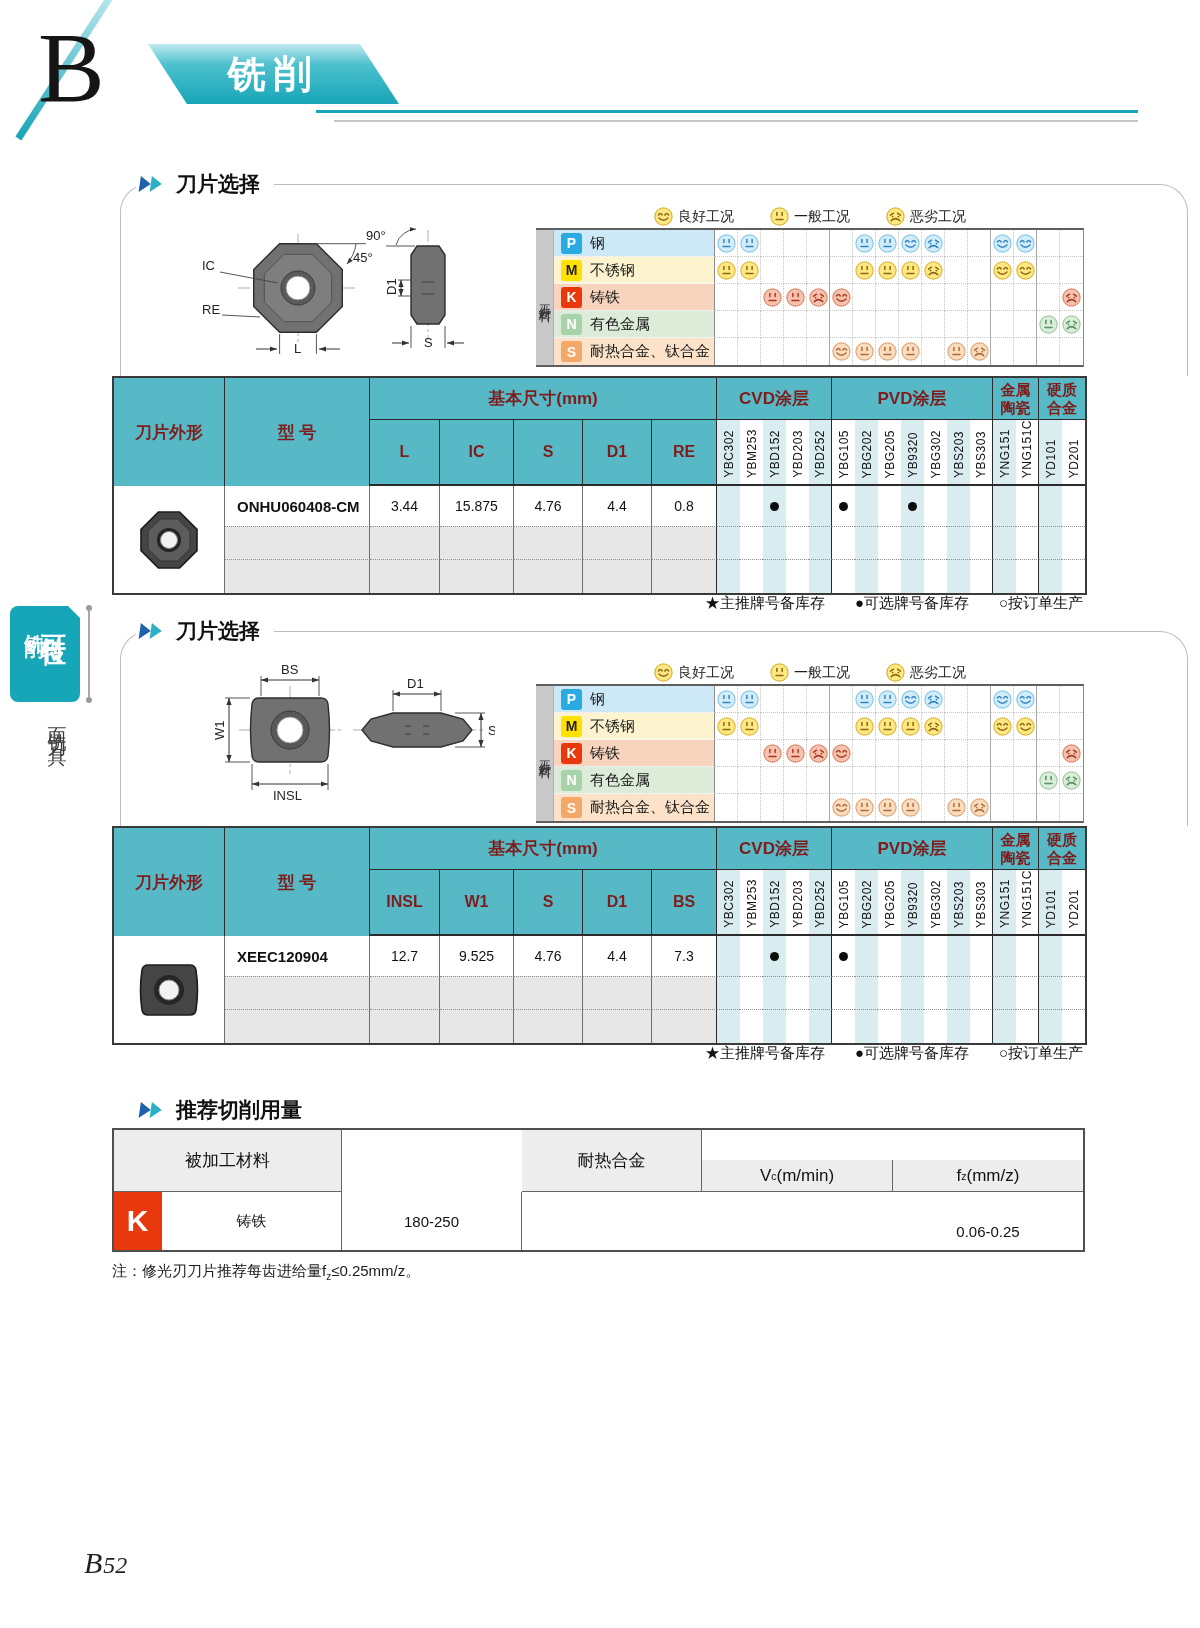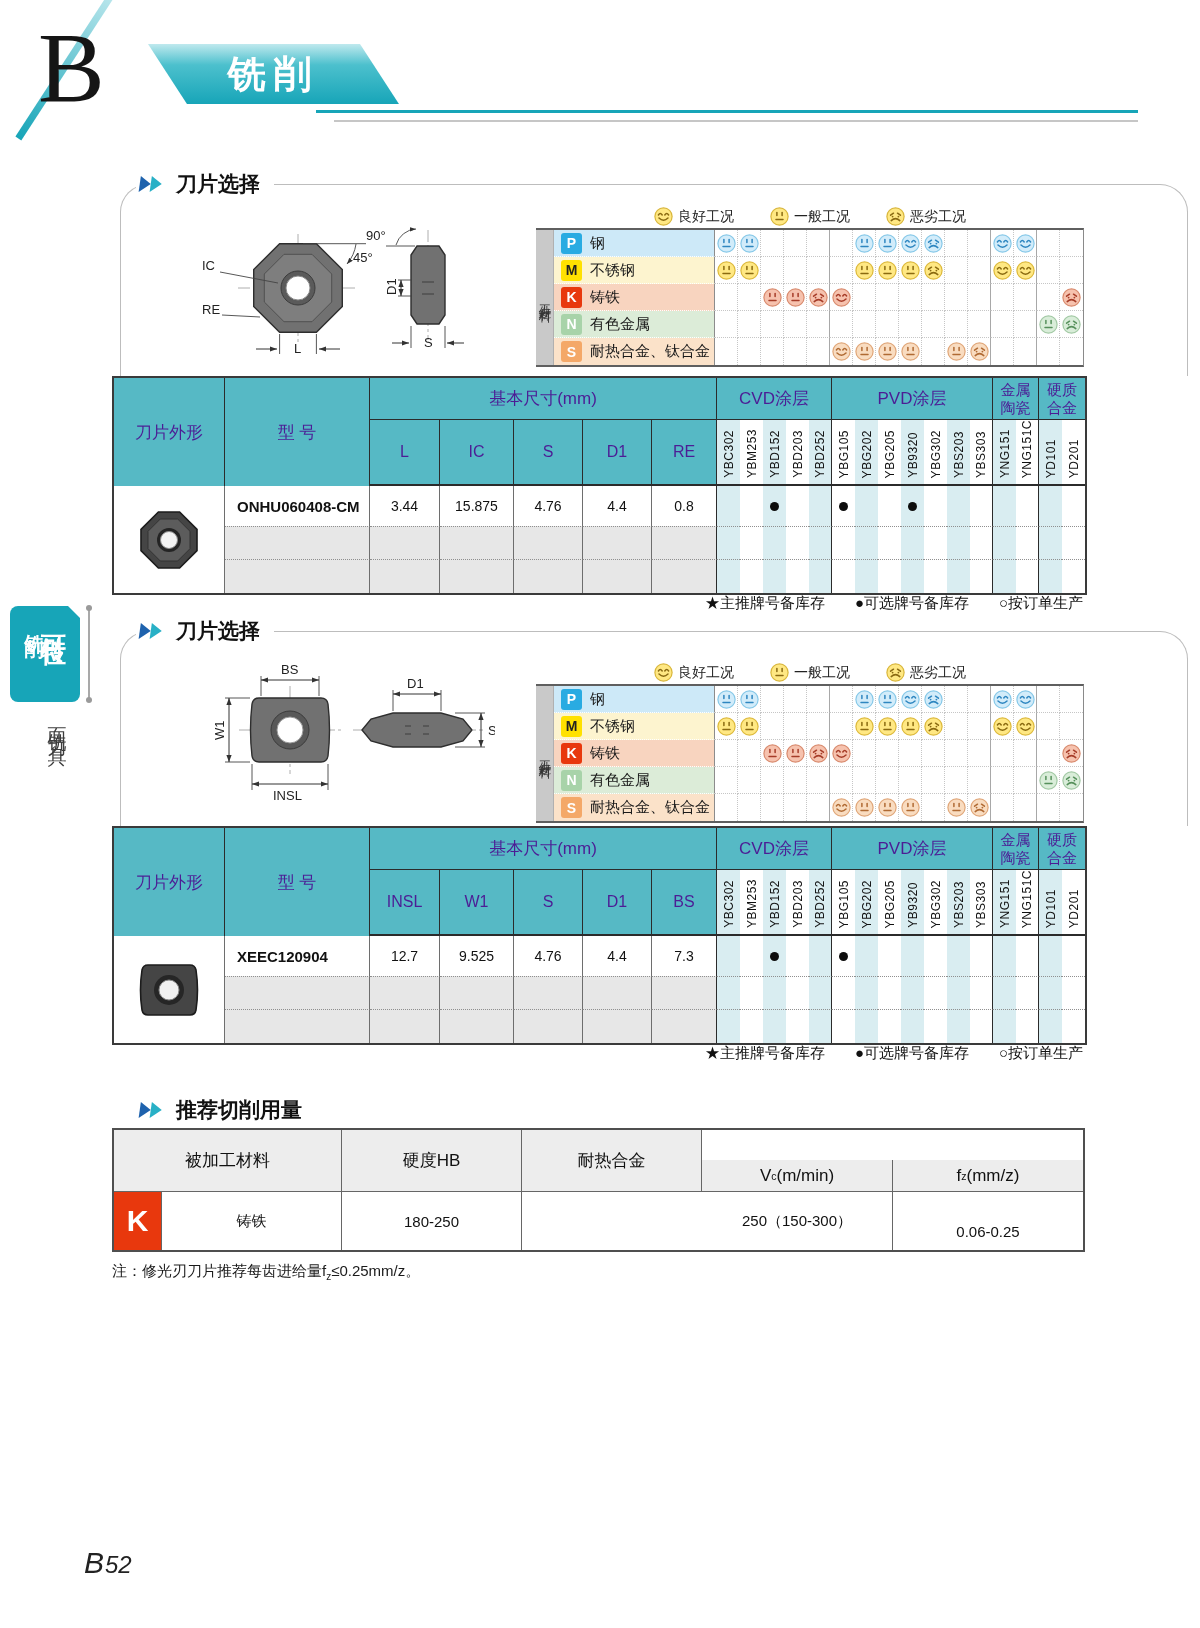--- a/index.html
+++ b/index.html
@@ -73,21 +73,21 @@
   .ch-cell.gr-b { border-right:1px solid #a8a8a8; }
   .ch-cell.last-c { border-right:none; }
   .ch-cell.last-r, .ch-label.last-r { border-bottom:none; }
 
   
   .ins-tbl { position:absolute; left:112px; display:grid; background:#fff;
              border:2px solid #3a3a3a; z-index:4;
              grid-template-columns:111px 145px 70px 74px 69px 69px 65px repeat(16,23px);
              grid-template-rows:42px 66px 40px 33px 34px; }
   .cell { display:flex; align-items:center; justify-content:center; }
-  .th { background:var(--thead,#56b9c5); color:#4c1d95; font-size:17px; }
+  .th { background:var(--thead,#56b9c5); color:#7f1d1d; font-size:17px;font-weight:bold; }
   .th.dim { font-size:16px; }
   .th .stack { text-align:center; font-size:15px; line-height:1.2; }
   .b-dark-r { border-right:1px solid #2b2b2b; }
   .b-mid-r  { border-right:1px solid #6e6e6e; }
   .bb-dark  { border-bottom:1px solid #2b2b2b; }
   .hdr-bb   { border-bottom:2px solid #2b2b2b; }
   .gl { display:flex; align-items:flex-end; justify-content:center; padding-bottom:6px; overflow:visible; }
   .gl span { writing-mode:vertical-rl; transform:rotate(180deg); font-size:12px;
              letter-spacing:0.5px; color:#111; white-space:nowrap; line-height:1; }
   .tl { background:var(--stripe,#d9edf1); }
@@ -107,21 +107,21 @@
              grid-template-rows:30px 32px 58px; z-index:3; }
   .ct { display:flex; align-items:center; justify-content:center; font-size:15px;
         border-right:1px solid #666; border-bottom:1px solid #666; }
   .ct.h { background:#ededed; font-size:17px; }
   .ct.no-r { border-right:none; } .ct.no-b { border-bottom:none; }
   .ct sub { font-size:10.5px; }
   .ct-badge { background:var(--badge-red,#e8380d); color:#fff; font-size:30px; font-weight:bold; }
   .note { position:absolute; left:112px; font-size:15px; color:#1a1a1a; z-index:3;}
   .note sub { font-size:10px; }
 
-  .pageno { position:absolute; left:84px; top:1546px; font-family:Liberation Sans, sans-serif;
+  .pageno { position:absolute; left:84px; top:1546px; font-family:Liberation Serif, serif;
             font-style:italic; font-size:24px; color:#222; }
   .pageno .pn-b { font-size:30px; margin-right:1px; }
 
   .diagram { position:absolute; z-index:3; }
   .dim-txt { font-size:13px; fill:#222; font-family:"Liberation Sans",sans-serif; }
 </style>
 </head>
 <body>
 
 <div class="page">
@@ -1396,36 +1396,34 @@
       <g transform="skewX(-8)">
           <polygon points="3,1 14,9 3,17" fill="#1e62ad"></polygon>
           <polygon points="14,1 25,9 14,17" fill="#28b0c6"></polygon>
         </g>
     </svg>
     <span>推荐切削用量</span>
   </div>
 
   <div class="cut-tbl" style="top:1128px;">
     <div class="ct h" style="grid-area:1/1/3/3;">被加工材料</div>
-    <div class="ct h" style="grid-area:1/3/3/4;">硬度HB</div>
     <div class="ct h" style="grid-area:1/4/3/5;">耐热合金</div>
     <div class="ct h" style="grid-area:2/5/3/6;">
       <span>V</span>
         <sub>c</sub>
         <span>(m/min)</span>
     </div>
     <div class="ct h no-r" style="grid-area:2/6/3/7;">
       <span>f</span>
         <sub>z</sub>
         <span>(mm/z)</span>
     </div>
     <div class="ct ct-badge no-b" style="grid-area:3/1/4/2;">K</div>
     <div class="ct no-b" style="grid-area:3/2/4/3;">铸铁</div>
     <div class="ct no-b" style="grid-area:3/3/4/4;">180-250</div>
-    <div class="ct no-b" style="grid-area:3/5/4/6;">250（150-300）</div>
     <div class="ct no-b no-r" style="grid-area:3/6/4/7;margin-top:21px;">0.06-0.25</div>
   </div>
 
   <div class="note" style="top:1262px;">
     <span>注：修光刃刀片推荐每齿进给量f</span><sub>z</sub><span>≤0.25mm/z。</span>
   </div>
 
   <div class="pageno">
     <span class="pn-b">B</span><span>52</span>
   </div>

